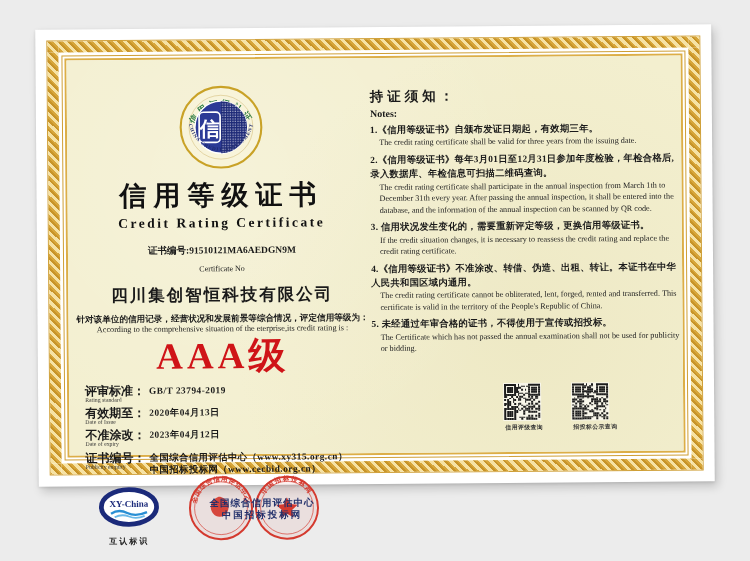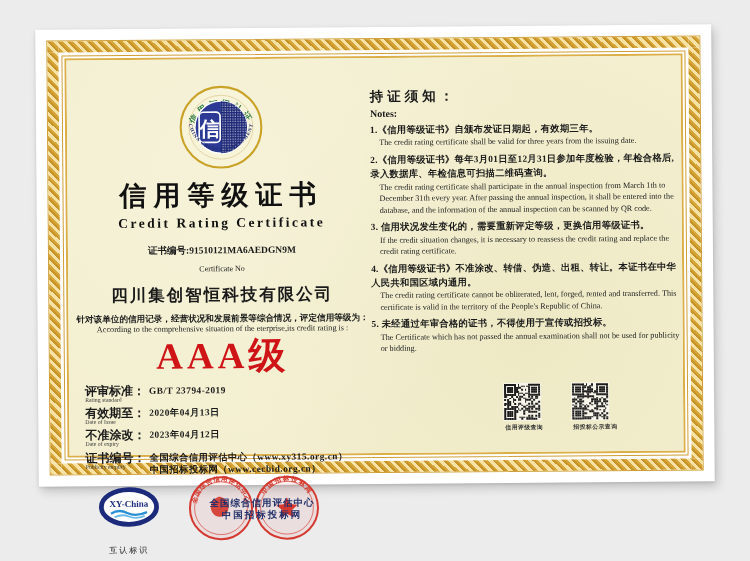--- a/index.html
+++ b/index.html
@@ -46,21 +46,21 @@
   .fields{margin:8px 0 0 10px;text-align:left;}
   .field-row{display:flex;margin-top:4px;}
   .field-label{width:64px;flex:none;line-height:1.0;}
   .field-label .cn{font-size:12px;font-weight:bold;display:block;}
   .field-label .en{font-size:6.3px;color:#333;display:block;transform:scale(.92);transform-origin:left top;}
   .field-value{font-size:9.3px;font-weight:bold;letter-spacing:.5px;line-height:1.3;}
   
   .logo-row{position:relative;height:74px;margin-top:6px;}
   .xy-wrap{position:absolute;left:22px;top:4px;width:62px;text-align:center;}
   .xy-logo{width:60px;height:42px;}
-  .xy-caption{font-size:8px;font-weight:normal;letter-spacing:2px;margin-top:13px;color:#222;}
+  .xy-caption{font-size:8px;font-weight:bold;letter-spacing:2px;margin-top:4px;color:#222;}
   .seal{position:absolute;top:-6px;width:66px;height:66px;}
   .seal-left{left:112px;}
   .seal-right{left:178px;}
   .seal-overlay{
     position:absolute;left:96px;top:16px;width:180px;text-align:center;
     color:#22306b;font-weight:bold;line-height:1.35;z-index:3;
   }
   .seal-overlay .l1{font-size:9.5px;letter-spacing:1px;}
   .seal-overlay .l2{font-size:9.5px;letter-spacing:2px;}
   

